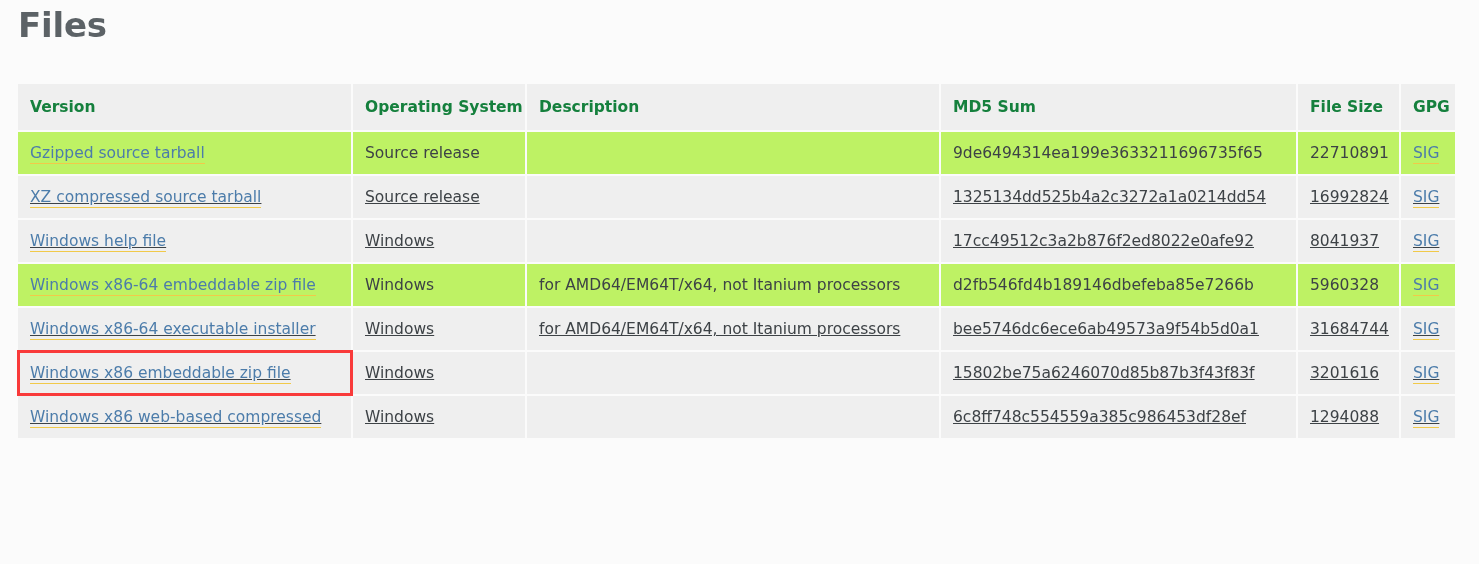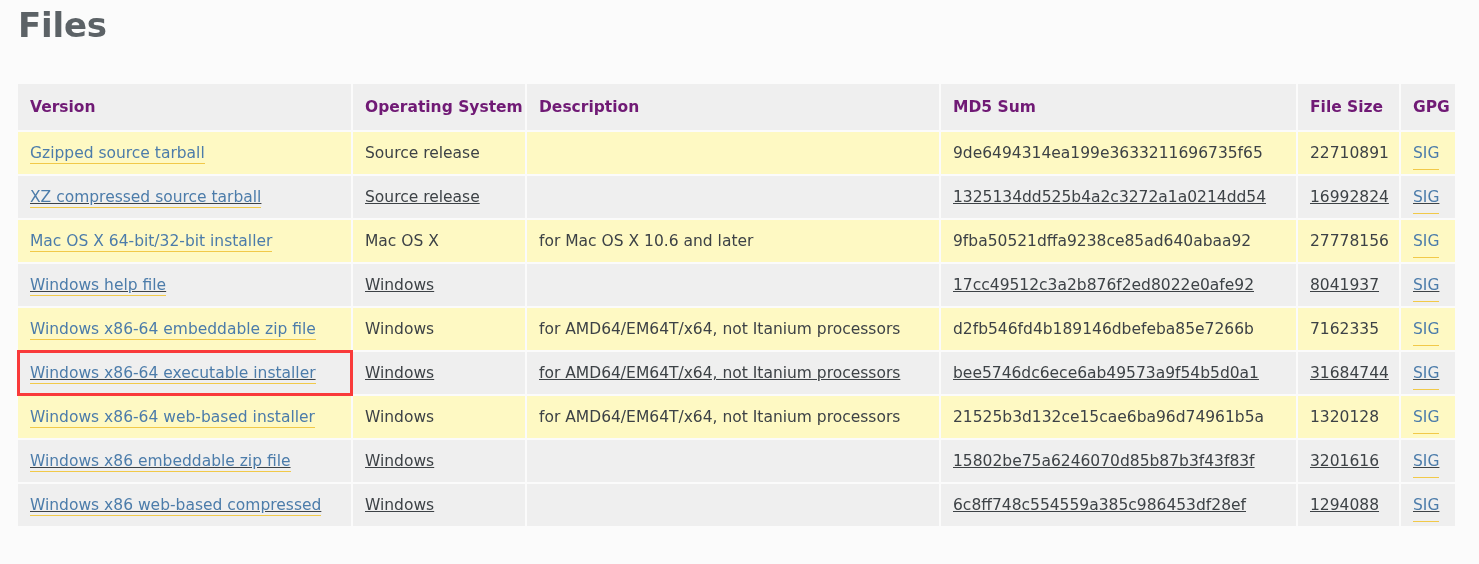--- a/index.html
+++ b/index.html
@@ -52,21 +52,21 @@
   table.files col.c-desc         { width: 414px; }
   table.files col.c-md5          { width: 357px; }
   table.files col.c-size         { width: 103px; }
   table.files col.c-gpg          { width: 55px; }
 
   table.files thead th {
     background: #efefef;
     text-align: left;
     font-weight: bold;
     font-size: 15.5px;
-    color: #701a75;
+    color: #15803d;
     padding: 12px 12px 12px 12px;
     border-right: 2px solid #fbfbfb;
     border-bottom: 2px solid #fbfbfb;
     vertical-align: middle;
     height: 22px;
     white-space: nowrap;
   }
   table.files thead th:last-child { border-right: none; }
 
   table.files tbody td {
@@ -75,35 +75,35 @@
     border-bottom: 2px solid #fbfbfb;
     vertical-align: middle;
     height: 20px;
     white-space: nowrap;
     overflow: hidden;
     font-size: 15.5px;
     color: #3d4246;
   }
   table.files tbody td:last-child { border-right: none; }
 
-  table.files tbody tr.odd  td { background: #fef9c3; }
+  table.files tbody tr.odd  td { background: #bef264; }
   table.files tbody tr.even td { background: #efefef; text-decoration: underline; }
 
   a.filelink {
     color: #4c7caa;
     text-decoration: none;
     border-bottom: 1px solid #f1c949;
     padding-bottom: 1px;
   }
 
   a.siglink {
     color: #4c7caa;
     text-decoration: none;
     border-bottom: 1px solid #f1c949;
-    padding-bottom: 7px;
+    padding-bottom: 1px;
   }
 
   
   .highlight-box {
     position: absolute;
     pointer-events: none;
     border: 3px solid #f93a3a;
     box-sizing: border-box;
     left: 17px;
     top: 342px;
@@ -149,60 +149,44 @@
             <td><a class="siglink" href="#">SIG</a></td>
           </tr>
           <tr class="even">
             <td><a class="filelink" href="#">XZ compressed source tarball</a></td>
             <td>Source release</td>
             <td></td>
             <td>1325134dd525b4a2c3272a1a0214dd54</td>
             <td>16992824</td>
             <td><a class="siglink" href="#">SIG</a></td>
           </tr>
-          <tr class="odd">
-            <td><a class="filelink" href="#">Mac OS X 64-bit/32-bit installer</a></td>
-            <td>Mac OS X</td>
-            <td>for Mac OS X 10.6 and later</td>
-            <td>9fba50521dffa9238ce85ad640abaa92</td>
-            <td>27778156</td>
-            <td><a class="siglink" href="#">SIG</a></td>
-          </tr>
           <tr class="even">
             <td><a class="filelink" href="#">Windows help file</a></td>
             <td>Windows</td>
             <td></td>
             <td>17cc49512c3a2b876f2ed8022e0afe92</td>
             <td>8041937</td>
             <td><a class="siglink" href="#">SIG</a></td>
           </tr>
           <tr class="odd">
             <td><a class="filelink" href="#">Windows x86-64 embeddable zip file</a></td>
             <td>Windows</td>
             <td>for AMD64/EM64T/x64, not Itanium processors</td>
             <td>d2fb546fd4b189146dbefeba85e7266b</td>
-            <td>7162335</td>
+            <td>5960328</td>
             <td><a class="siglink" href="#">SIG</a></td>
           </tr>
           <tr class="even">
             <td><a class="filelink" href="#">Windows x86-64 executable installer</a></td>
             <td>Windows</td>
             <td>for AMD64/EM64T/x64, not Itanium processors</td>
             <td>bee5746dc6ece6ab49573a9f54b5d0a1</td>
             <td>31684744</td>
             <td><a class="siglink" href="#">SIG</a></td>
           </tr>
-          <tr class="odd">
-            <td><a class="filelink" href="#">Windows x86-64 web-based installer</a></td>
-            <td>Windows</td>
-            <td>for AMD64/EM64T/x64, not Itanium processors</td>
-            <td>21525b3d132ce15cae6ba96d74961b5a</td>
-            <td>1320128</td>
-            <td><a class="siglink" href="#">SIG</a></td>
-          </tr>
           <tr class="even">
             <td><a class="filelink" href="#">Windows x86 embeddable zip file</a></td>
             <td>Windows</td>
             <td></td>
             <td>15802be75a6246070d85b87b3f43f83f</td>
             <td>3201616</td>
             <td><a class="siglink" href="#">SIG</a></td>
           </tr>
           <tr class="even">
             <td><a class="filelink" href="#">Windows x86 web-based compressed</a></td>

